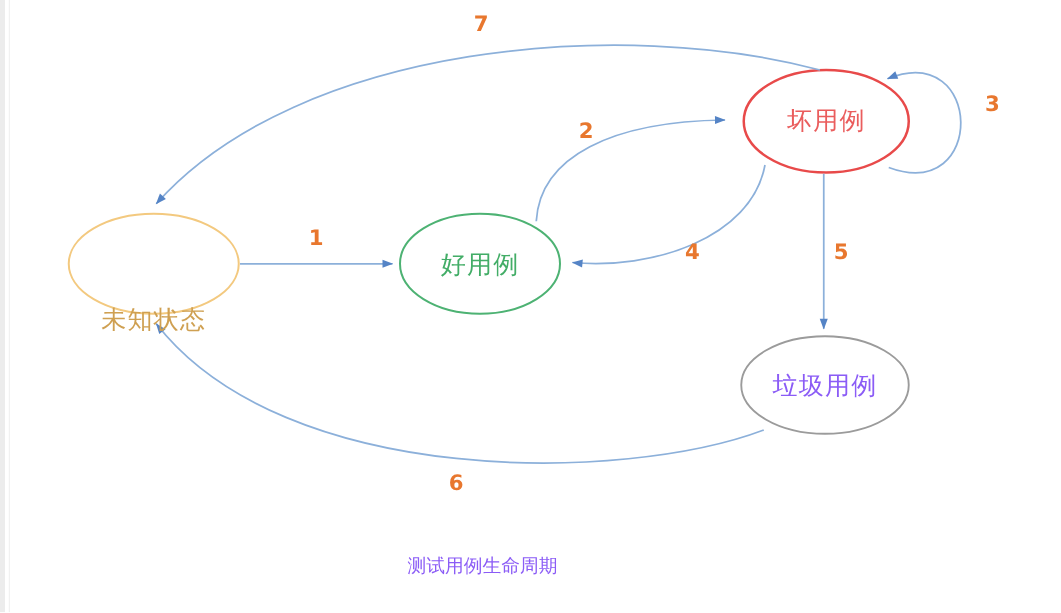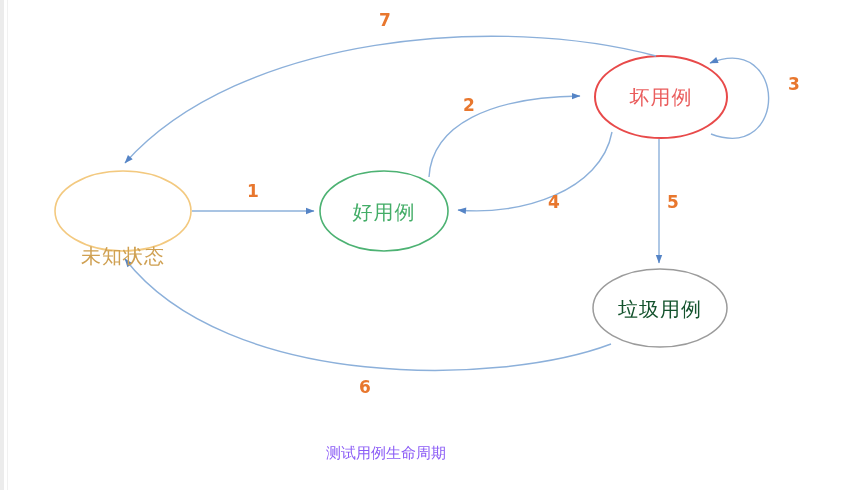--- a/index.html
+++ b/index.html
@@ -27,21 +27,21 @@
     white-space:nowrap;
     user-select:none;
   }
   .node-label {
     font-size:20px;
     letter-spacing:1px;
   }
   .node-label.unknown { color:#cfa052; }
   .node-label.good    { color:#43ad67; }
   .node-label.bad     { color:#ea5d5d; }
-  .node-label.trash   { color:#14532d; }
+  .node-label.trash   { color:#8b5cf6; }
   .edge-label {
     font-size:17px;
     font-weight:bold;
     color:#e8772e;
   }
   .diagram-title {
     font-size:15px;
     color:#8b5cf6;
   }
 </style>

